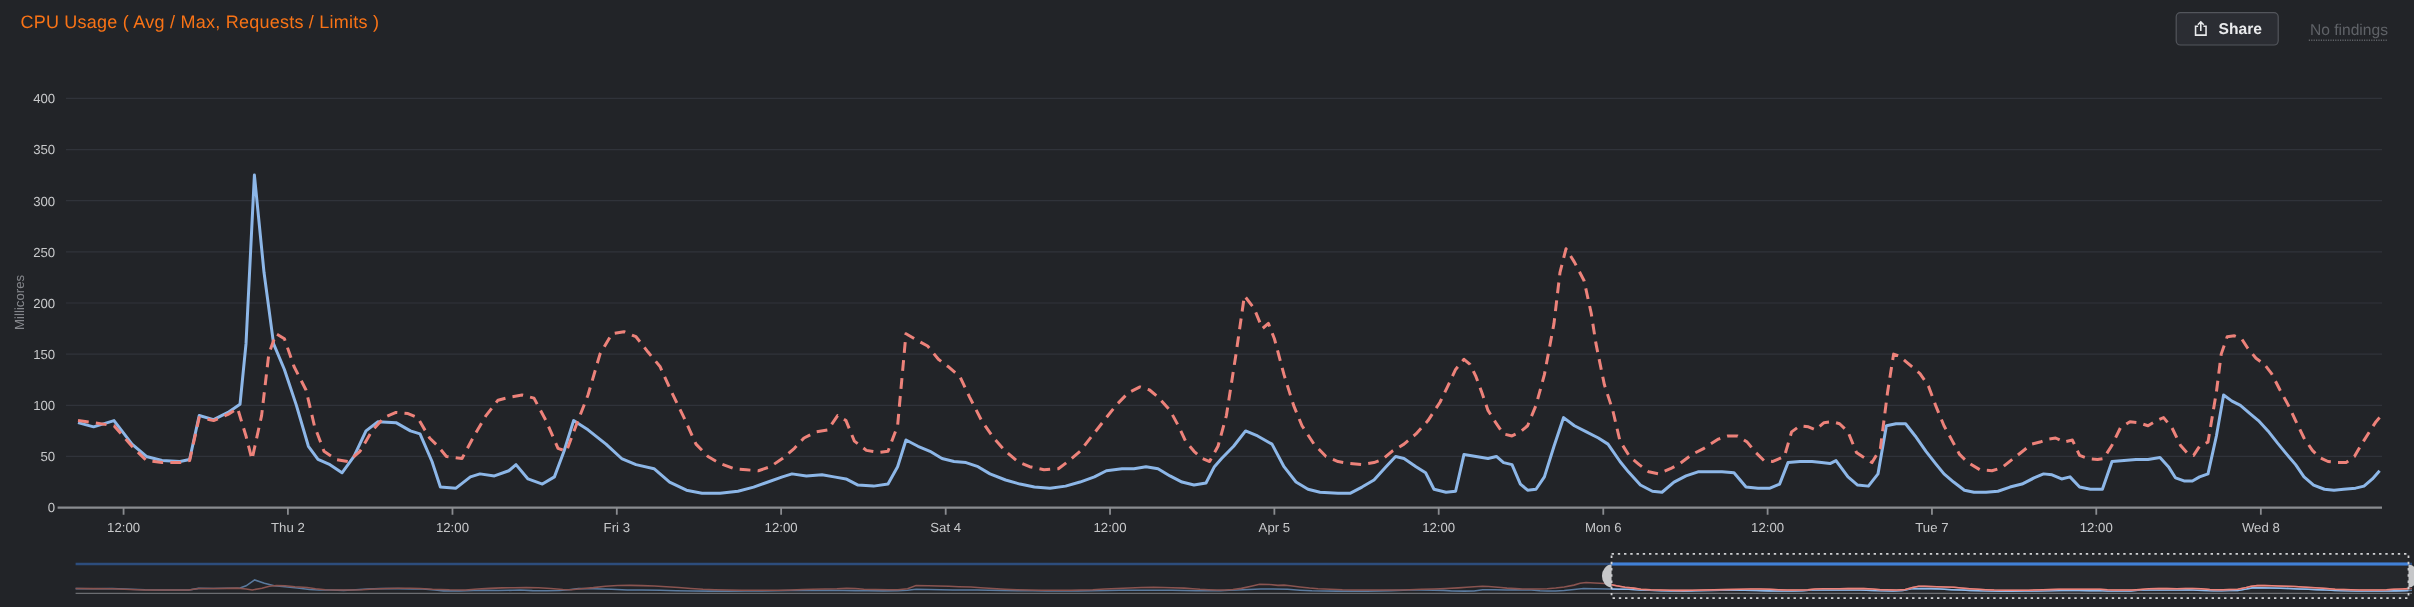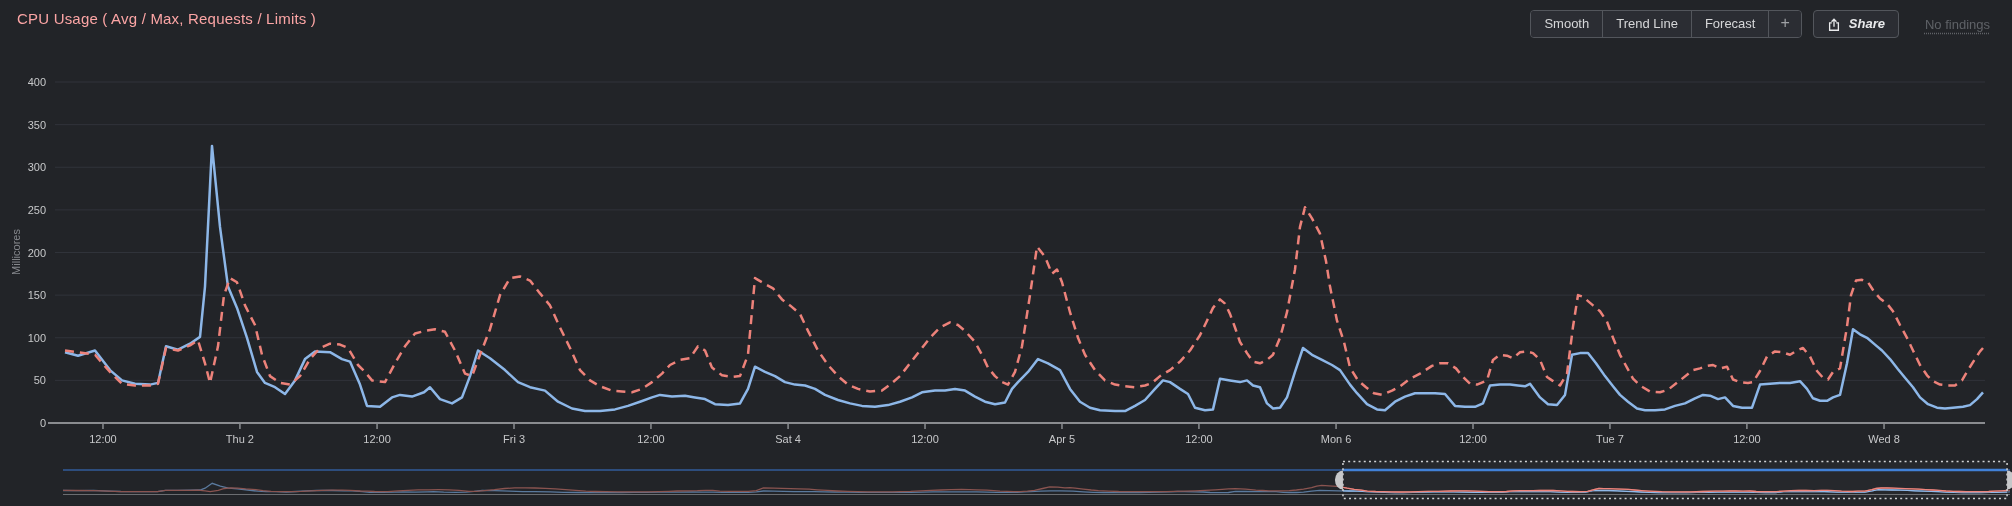--- a/index.html
+++ b/index.html
@@ -8,38 +8,38 @@
     background:#222428;
     font-family:"Liberation Sans","DejaVu Sans",sans-serif;
   }
   .app{position:relative;width:2012px;height:506px;}
   #chart-svg{position:absolute;left:0;top:0;}
   .header{
     position:absolute;left:0;top:0;width:2012px;height:42px;
     display:flex;align-items:flex-start;justify-content:space-between;
     box-sizing:border-box;padding:10px 22px 0 17px;z-index:5;
   }
-  .title{color:#fca5a5;font-size:15px;letter-spacing:.2px;}
+  .title{color:#f97316;font-size:15px;letter-spacing:.2px;}
   .controls{display:flex;align-items:center;gap:11px;}
   .btn-group{
     display:inline-flex;border:1px solid #53565c;border-radius:4px;
     overflow:hidden;background:#2b2d33;
   }
   .seg{
     background:#2b2d33;border:none;border-right:1px solid #53565c;
     color:#d6d7d9;font-size:13px;padding:5px 13px;cursor:pointer;
     font-family:inherit;line-height:16px;
   }
   .seg:last-child{border-right:none;}
   .seg-plus{color:#9fa1a5;font-size:16px;padding:3px 11px 5px;line-height:16px;}
   .share-btn{
-    display:inline-flex;align-items:flex-end;gap:8px;
+    display:inline-flex;align-items:center;gap:8px;
     background:#2b2d33;border:1px solid #53565c;border-radius:4px;
     color:#e9eaec;font-size:13px;font-weight:bold;padding:5px 13px;
-    cursor:pointer;font-family:inherit;line-height:16px;font-style:italic;
+    cursor:pointer;font-family:inherit;line-height:16px;
   }
   .share-icon{width:14px;height:14px;stroke:#e9eaec;fill:none;stroke-width:1.5;}
   .no-findings{
     color:#5f6267;font-size:13px;margin-left:15px;
     text-decoration:underline dotted;text-underline-offset:4px;cursor:default;
   }
 </style>
 </head>
 <body>
 
@@ -121,26 +121,20 @@
   <defs>
         <clipPath id="selClip">
           <rect x="1342.9578" y="457" width="664.1217000000001" height="47"></rect>
         </clipPath>
       </defs>
     </svg>
 
   <div class="header">
     <div class="title">CPU Usage ( Avg / Max, Requests / Limits )</div>
     <div class="controls">
-      <div class="btn-group">
-        <button class="seg">Smooth</button>
-        <button class="seg">Trend Line</button>
-        <button class="seg">Forecast</button>
-        <button class="seg seg-plus">+</button>
-      </div>
       <button class="share-btn">
         <svg class="share-icon" viewBox="0 0 16 16">
           <path d="M5.5 5.5 H3 V14 H13 V5.5 H10.5"></path>
           <path d="M8 10 V1.5 M5.2 4.2 L8 1.4 L10.8 4.2"></path>
         </svg>
         <span>Share</span>
       </button>
       <span class="no-findings">No findings</span>
     </div>
   </div>

